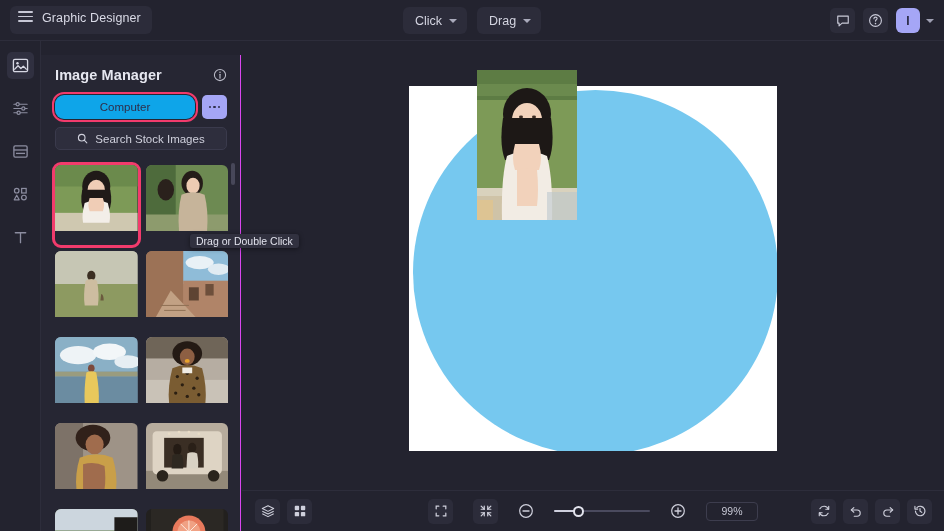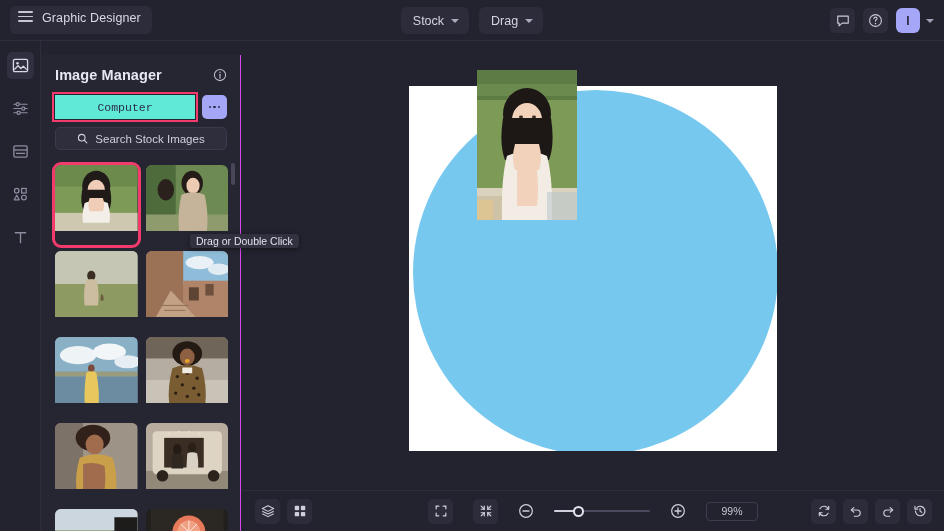--- a/index.html
+++ b/index.html
@@ -63,23 +63,23 @@
 
   
   .panel {
     position: absolute; left: 41px; top: 55px; width: 200px; height: 490px;
     background: #262633; border-right: 1px solid #d946ef;
   }
   .panel-head { display: flex; align-items: center; justify-content: space-between; padding: 12px 13px 0 14px; }
   .panel-title { color: #e6e7f0; font-size: 14.5px; font-weight: bold; letter-spacing: .1px; }
   .src-row { display: flex; gap: 7px; padding: 12px 13px 0 14px; }
   .computer-btn {
-    flex: 1; height: 24px; background: #5eead4; color: #2e2e4a;
-    border-radius: 0; font-size: 11.5px; display: flex; align-items: center; justify-content: center;
-    outline: 2px solid #f23b6c; outline-offset: 1px; cursor: pointer; font-family: Liberation Mono, monospace;
+    flex: 1; height: 24px; background: #0ea5e9; color: #2e2e4a;
+    border-radius: 9px; font-size: 11.5px; display: flex; align-items: center; justify-content: center;
+    outline: 2px solid #f23b6c; outline-offset: 1px; cursor: pointer;
   }
   .dots-btn {
     width: 25px; height: 24px; background: #a5a6f6; border-radius: 5px;
     display: flex; align-items: center; justify-content: center; gap: 2px; cursor: pointer;
   }
   .dots-btn i { width: 2.6px; height: 2.6px; background: #2e2e4a; border-radius: 50%; display: block; }
   .search-btn {
     margin: 8px 13px 0 14px; height: 23px; background: #2e2e3d; border: 1px solid #3a3a4c;
     border-radius: 5px; display: flex; align-items: center; justify-content: center; gap: 7px;
     color: #cfd0dc; font-size: 11.5px; cursor: pointer;
@@ -152,21 +152,21 @@
       <span class="hamburger">
         <span></span>
           <span></span>
           <span></span>
       </span>
       <span class="brand-title">Graphic Designer</span>
     </div>
 
     <div class="topcenter">
       <div class="menubtn">
-        <span>Stock</span>
+        <span>Click</span>
         <span class="chev"></span>
       </div>
       <div class="menubtn">
         <span>Drag</span>
         <span class="chev"></span>
       </div>
     </div>
 
     <div class="topright">
       <div class="iconbtn">

